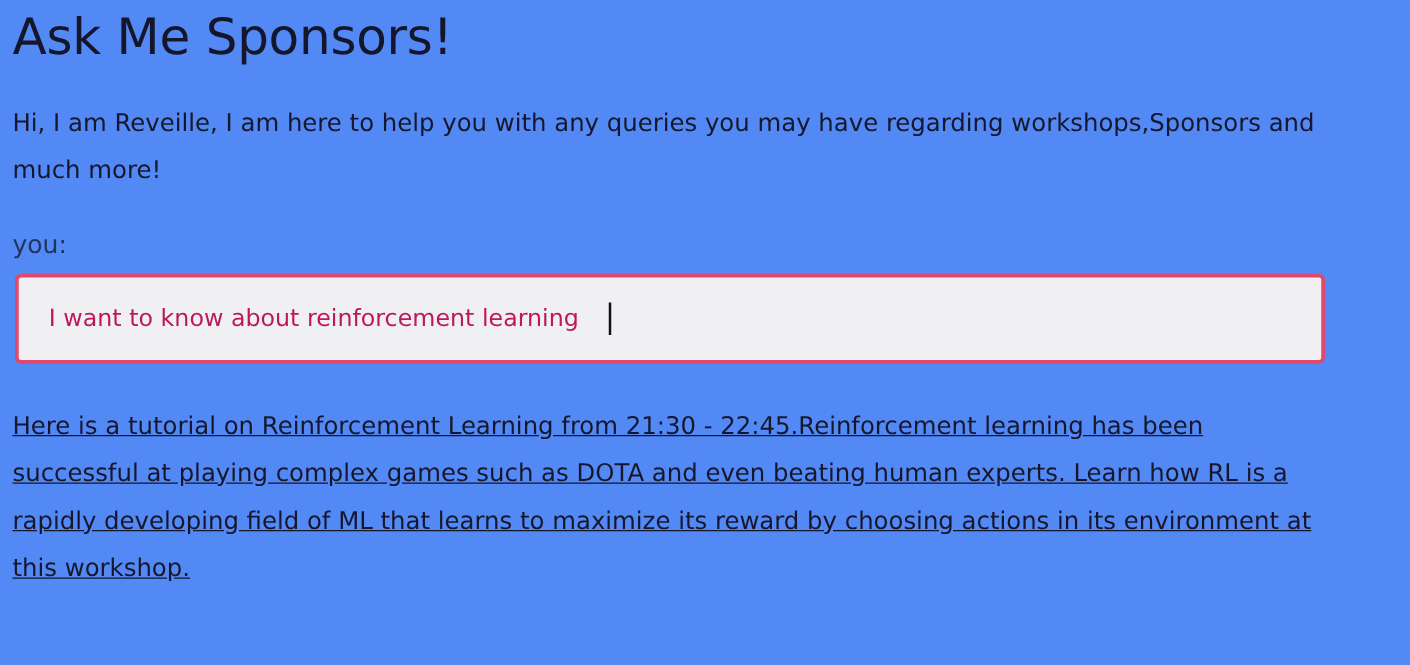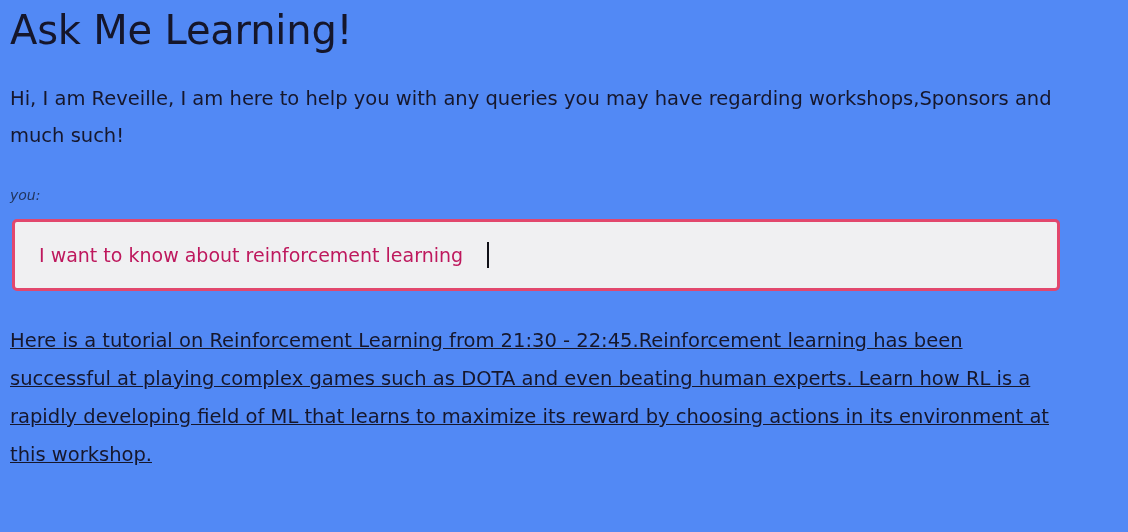--- a/index.html
+++ b/index.html
@@ -50,24 +50,23 @@
     font-weight: 400;
     line-height: 37px;
     color: #16172c;
   }
 
   
   .field-label {
     position: absolute;
     left: 10px;
     top: 185px;
-    font-size: 14px;
+    font-size: 20px;
     line-height: 20px;
     color: #21355f;
-    font-style: italic;
   }
 
   
   .input-wrap {
     position: absolute;
     left: 12px;
     top: 219px;
     width: 1048px;
     height: 72px;
     box-sizing: border-box;
@@ -115,23 +114,23 @@
     line-height: 38px;
     color: #16172c;
     text-decoration: underline;
   }
 </style>
 </head>
 <body>
 
 <div class="page">
 
-  <h1 class="page-title">Ask Me Learning!</h1>
+  <h1 class="page-title">Ask Me Sponsors!</h1>
 
-  <p class="intro">Hi, I am Reveille, I am here to help you with any queries you may have regarding workshops,Sponsors and much such!</p>
+  <p class="intro">Hi, I am Reveille, I am here to help you with any queries you may have regarding workshops,Sponsors and much more!</p>
 
   <label class="field-label">you:</label>
 
   <div class="input-wrap">
     <input class="text-input" type="text" value="I want to know about reinforcement learning" style="flex: 0 0 auto; width: 450.078px;">
     <span class="caret"></span>
     <span class="caret-spacer"></span>
   </div>
 
   <p class="answer">Here is a tutorial on Reinforcement Learning from 21:30 - 22:45.Reinforcement learning has been successful at playing complex games such as DOTA and even beating human experts. Learn how RL is a rapidly developing field of ML that learns to maximize its reward by choosing actions in its environment at this workshop.</p>

